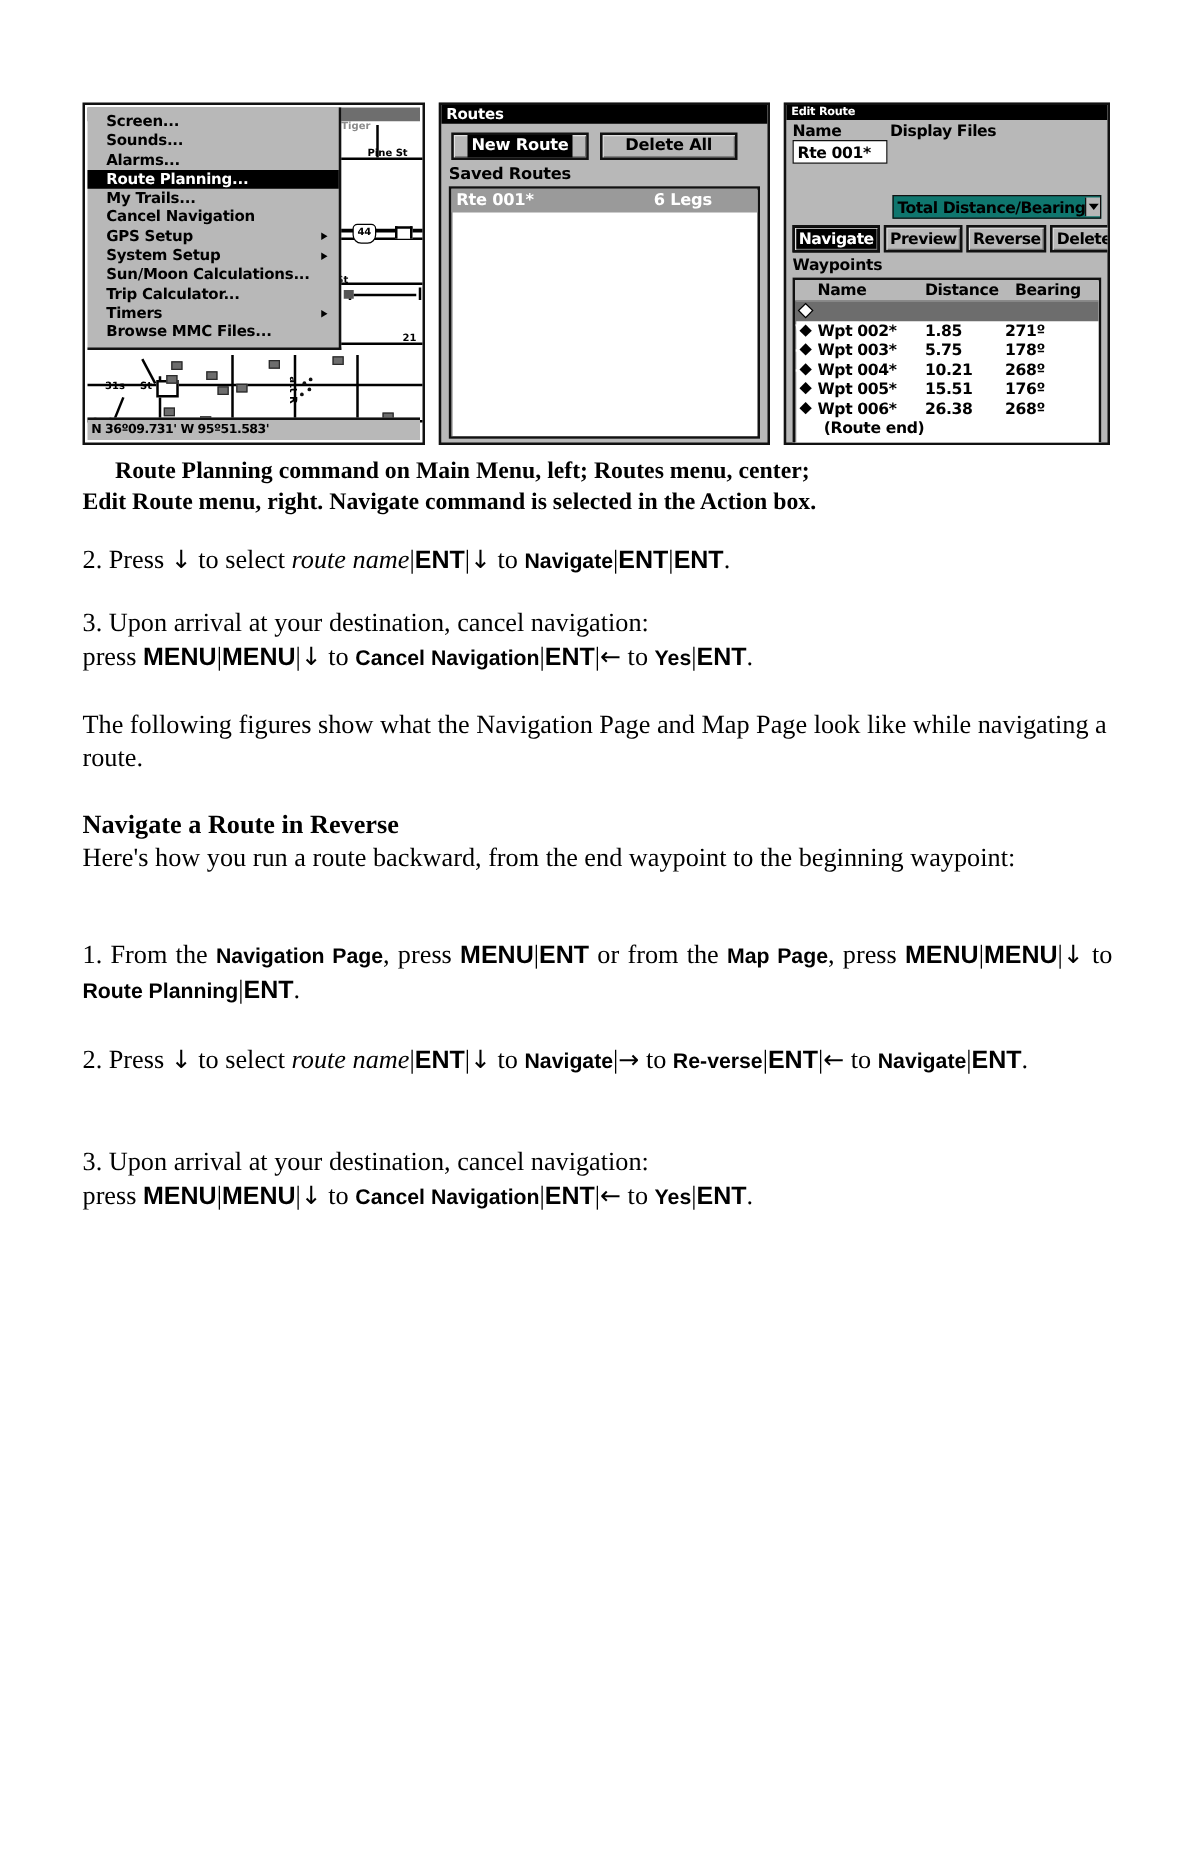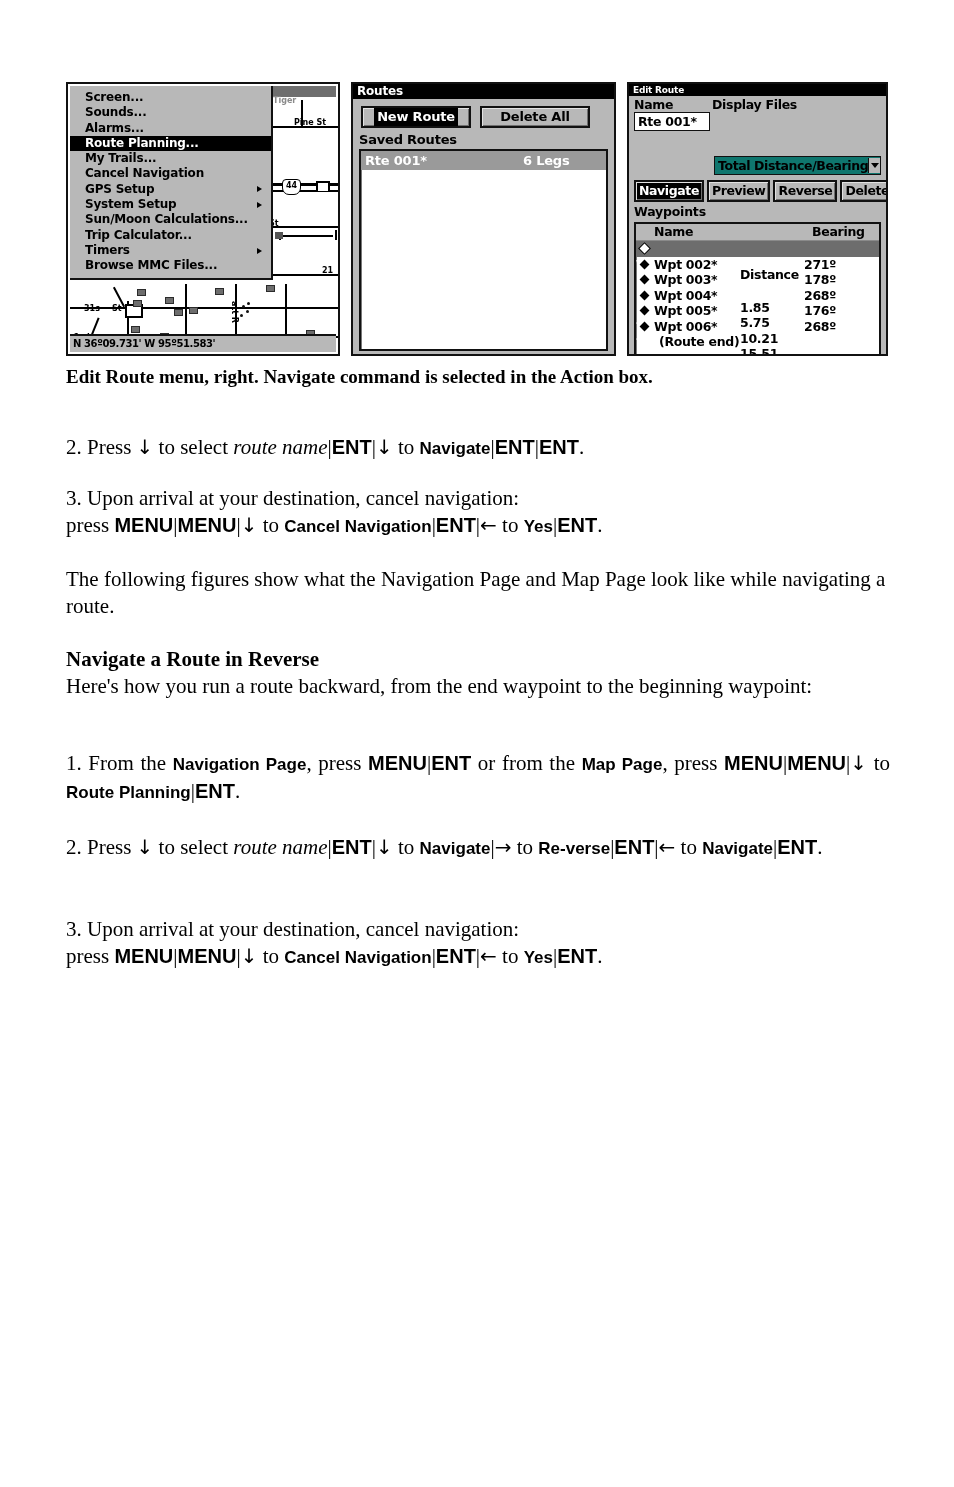--- a/index.html
+++ b/index.html
@@ -372,21 +372,21 @@
     letter-spacing: -0.3px;
     color: #000;
   }
   .wp-row.sel {
     background: #6d6d6d;
     color: #ffffff;
     flex-direction: column;
   }
   .wp-c-icon { width: 18px; text-align: center; position: relative; }
   .wp-c-name { width: 86px; }
-  .wp-c-dist { width: 64px; margin-top: 43px; }
+  .wp-c-dist { width: 64px; }
   .wp-c-bear { flex: 1; }
   .wp-head .wp-c-name { width: 86px; padding-left: 10px; }
   .wp-head .wp-c-icon { width: 8px; }
   .wp-head .wp-c-dist { width: 72px; }
 
   .wp-icon {
     display: inline-block;
     width: 11px;
     height: 11px;
     position: relative;
@@ -655,20 +655,21 @@
           <span class="wp-c-name">Wpt 006*</span>
           <span class="wp-c-dist">26.38</span>
           <span class="wp-c-bear">268º</span>
         </div>
         <div class="route-end">(Route end)</div>
       </div>
     </div>
   </div>
 
   <div class="caption">
+    <div class="indent">Route Planning command on Main Menu, left; Routes  menu, center;</div>
     <div>Edit Route menu, right. Navigate command is selected in the Action box.</div>
   </div>
 
   <div class="body-text" style="top:434px;">
     <p class="para"><span>2. Press </span><span class="arw">↓</span><span> to select </span><span class="ital">route name</span><span class="sep">|</span><span class="key">ENT</span><span class="sep">|</span><span class="arw">↓</span><span> to </span><span class="sc">Navigate</span><span class="sep">|</span><span class="key">ENT</span><span class="sep">|</span><span class="key">ENT</span><span>.</span></p>
   </div>
 
   <div class="body-text" style="top:485px;">
     <p class="para">3. Upon arrival at your destination, cancel navigation:</p>
     <p class="para"><span>press </span><span class="key">MENU</span><span class="sep">|</span><span class="key">MENU</span><span class="sep">|</span><span class="arw">↓</span><span> to </span><span class="sc">Cancel Navigation</span><span class="sep">|</span><span class="key">ENT</span><span class="sep">|</span><span class="arw">←</span><span> to </span><span class="sc">Yes</span><span class="sep">|</span><span class="key">ENT</span><span>.</span></p>

